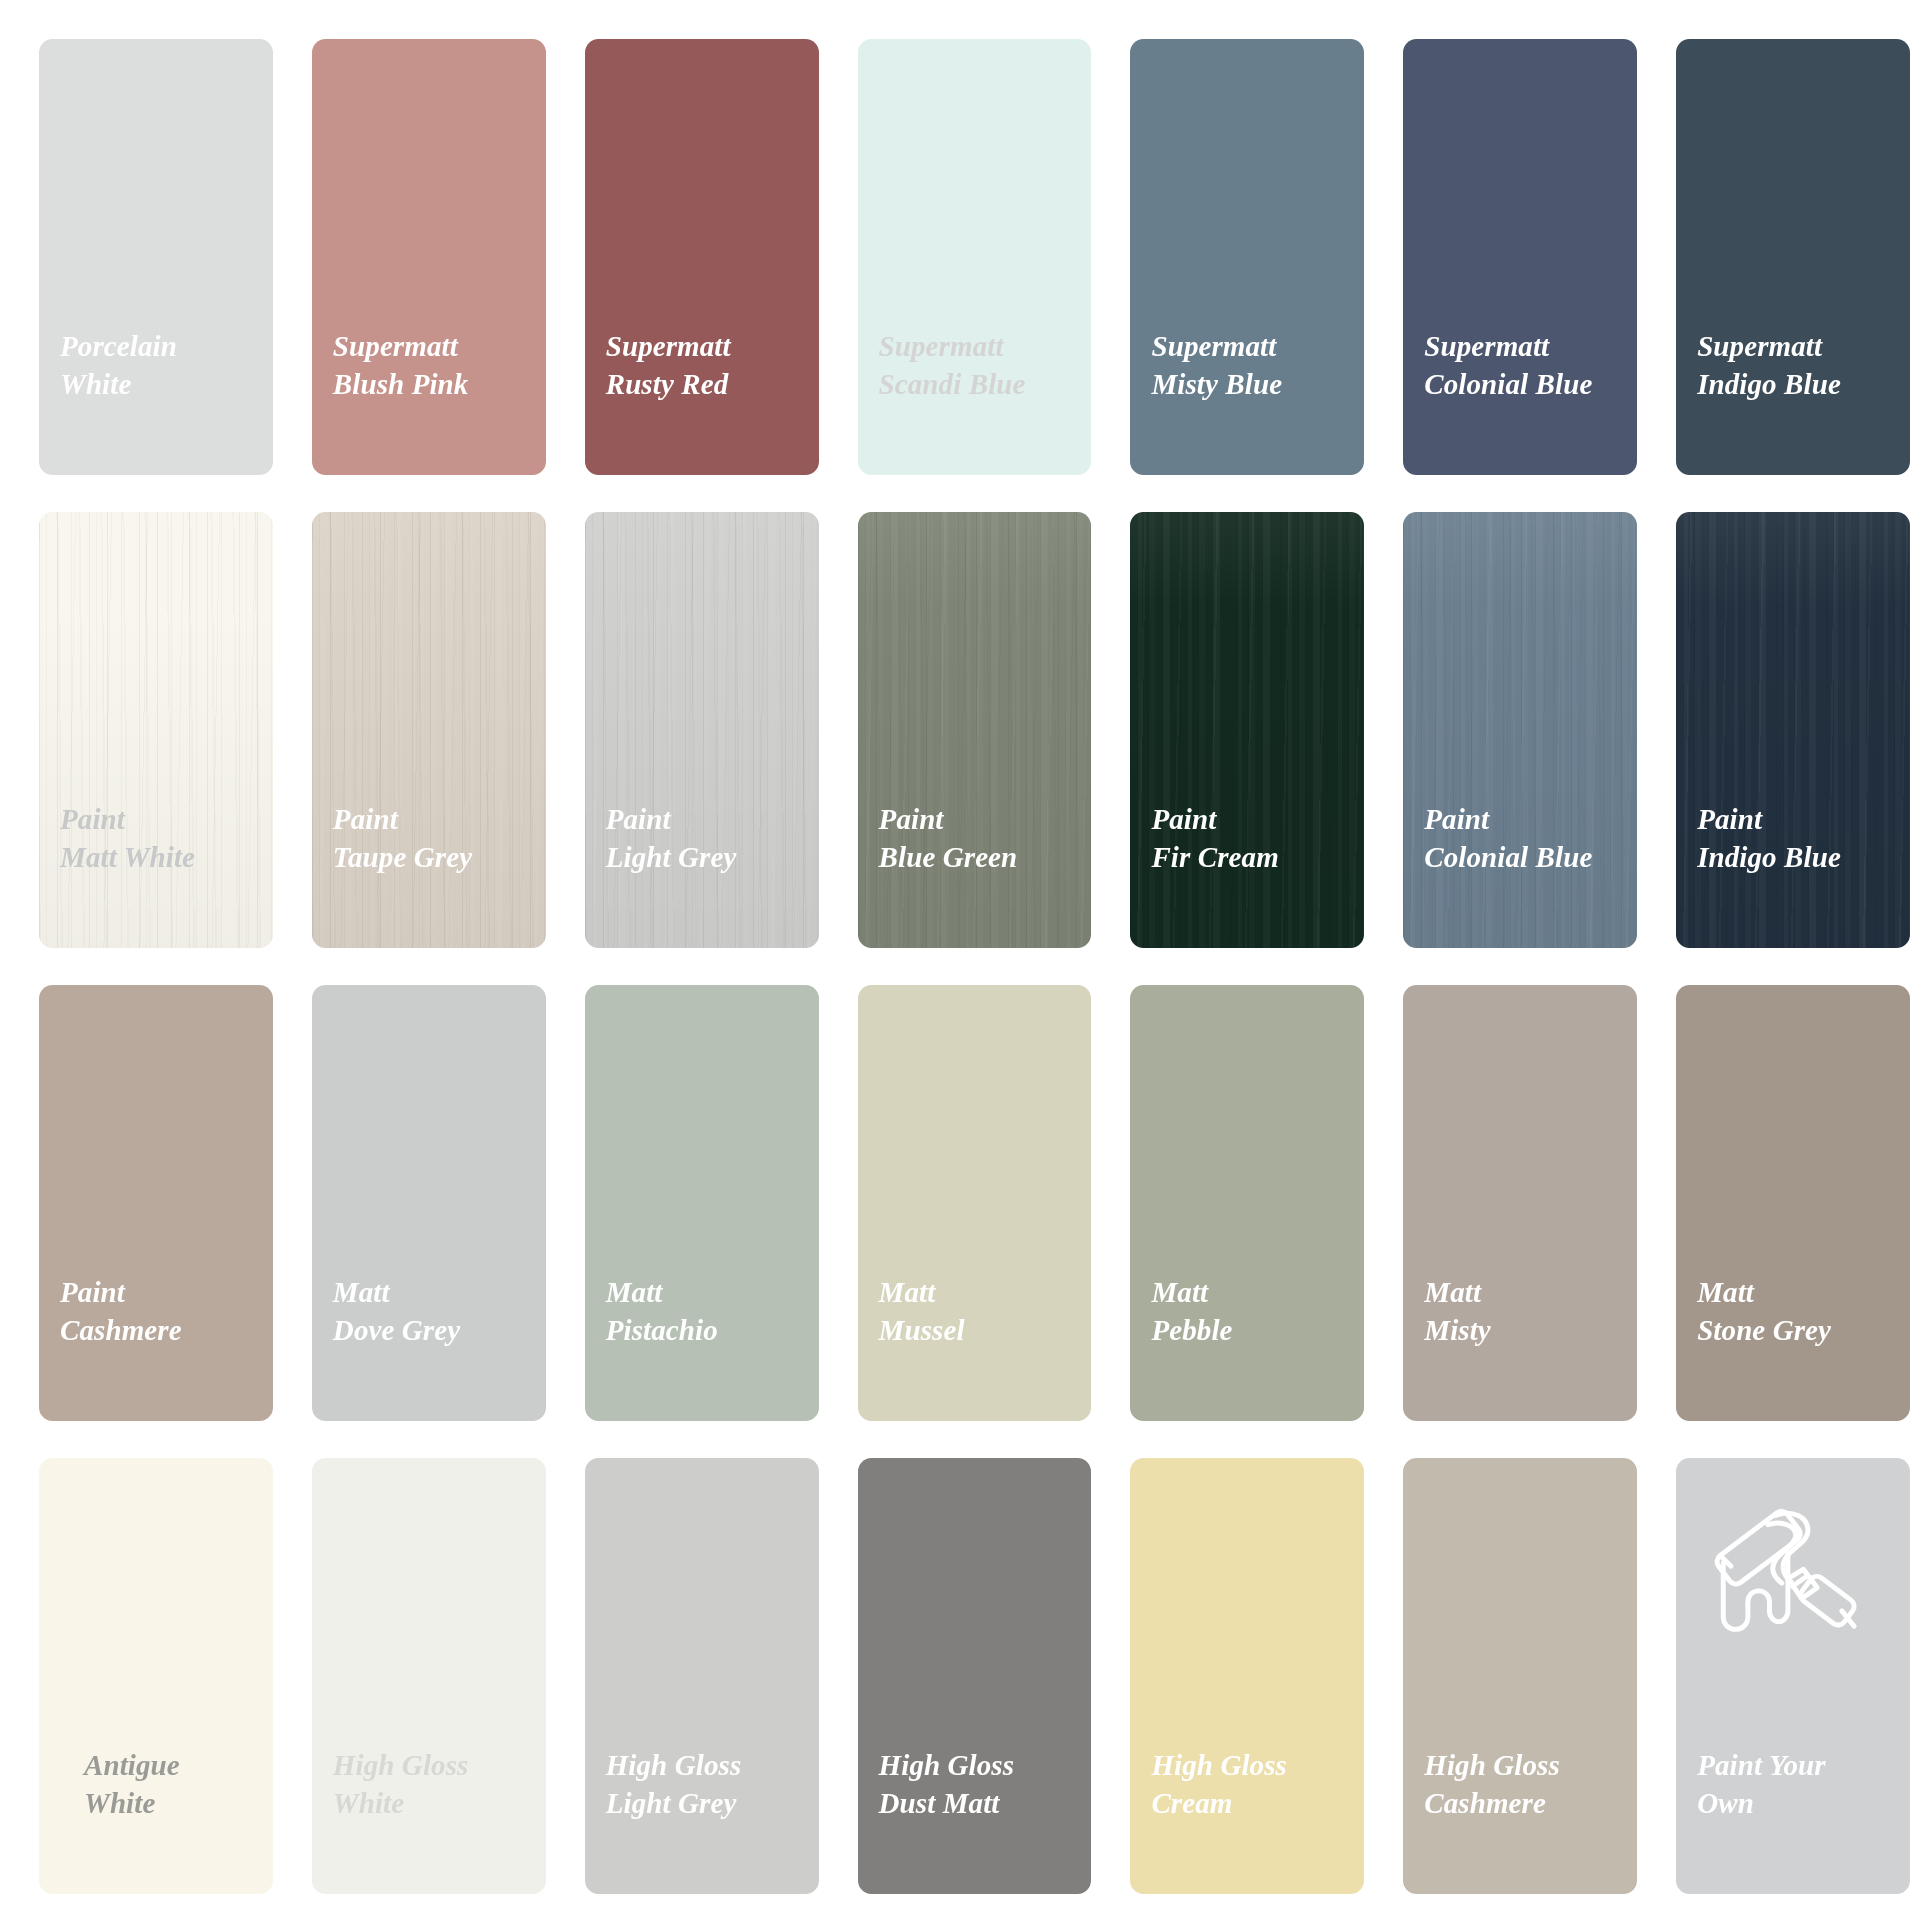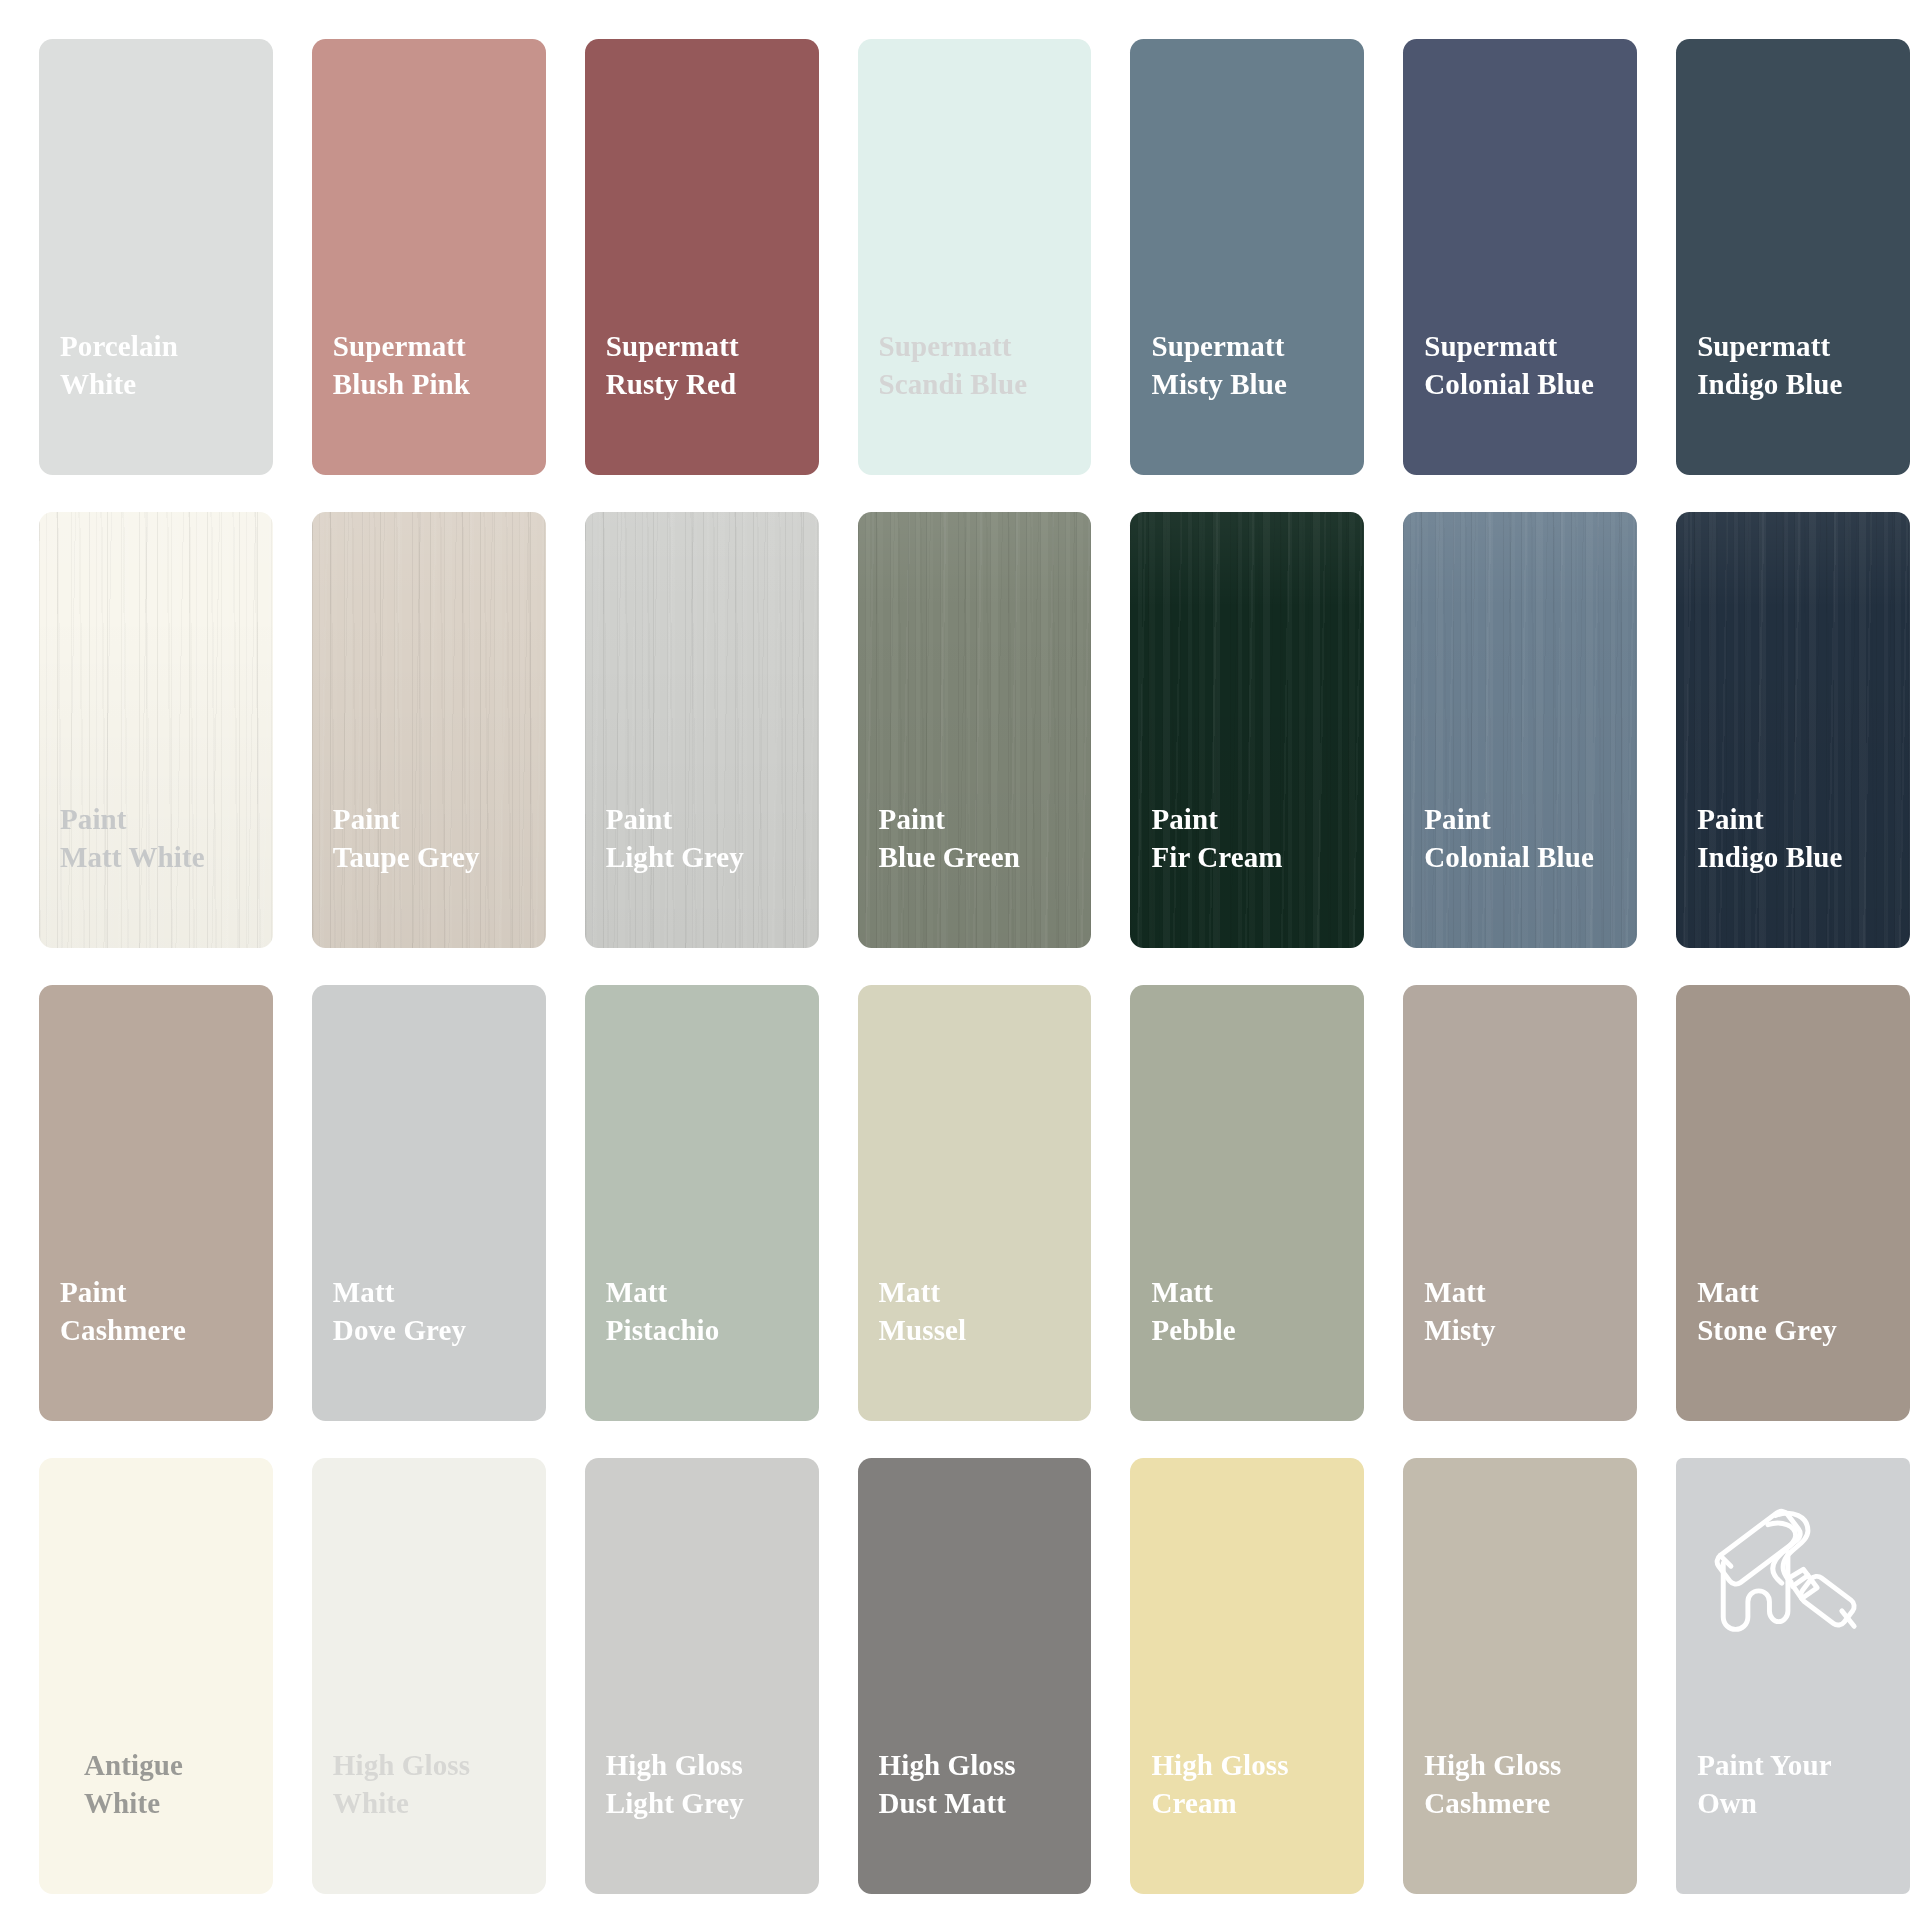--- a/index.html
+++ b/index.html
@@ -15,20 +15,21 @@
 
   #swatch-grid {
     width: 1931px;
     height: 1931px;
     padding: 39px 21px 37px 39px;
     display: grid;
     grid-template-columns: repeat(7, 1fr);
     grid-template-rows: repeat(4, 1fr);
     column-gap: 39px;
     row-gap: 37px;
+    font-style: italic;
   }
 
   .swatch {
     position: relative;
     border-radius: 13.5px;
     overflow: hidden;
     display: flex;
     flex-direction: column;
     justify-content: flex-end;
   }
@@ -304,21 +305,21 @@
   </div>
 
   <div class="swatch" style="background: rgb(194, 187, 173);">
 
     <div class="swatch-label" style="color: rgb(255, 255, 255);">
       <span class="line1">High Gloss</span>
       <span class="line2">Cashmere</span>
     </div>
   </div>
 
-  <div class="swatch" style="background: rgb(207, 209, 211); border-radius: 7px;">
+  <div class="swatch" style="background: rgb(207, 209, 211);">
     <div class="roller-icon">
       <svg viewBox="0 0 110 100" fill="none" xmlns="http://www.w3.org/2000/svg" stroke="#ffffff" stroke-width="3.2" stroke-linecap="round" stroke-linejoin="round">
 
         <rect x="6" y="20" width="56" height="22" rx="5" ry="5" transform="rotate(-37 34 31)"></rect>
 
         <path d="M 9 36 L 16 43"></path>
 
         <path d="M 45 10 C 56 6, 66 11, 66 20 C 66 27, 56 31, 52 37
                  C 48 43, 50 49, 55 53"></path>
         <path d="M 40 16 C 49 13, 58 17, 58 23 C 58 29, 49 33, 45 39

